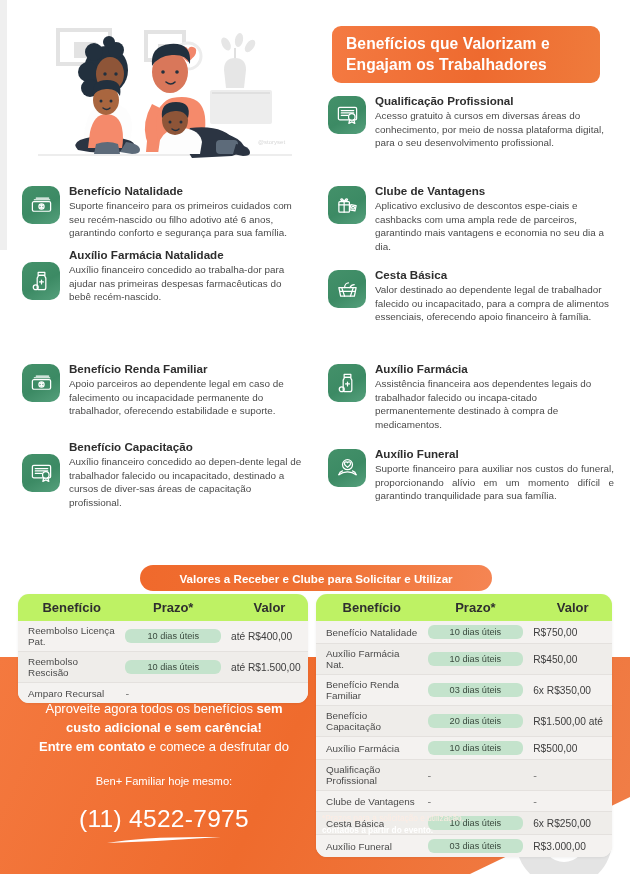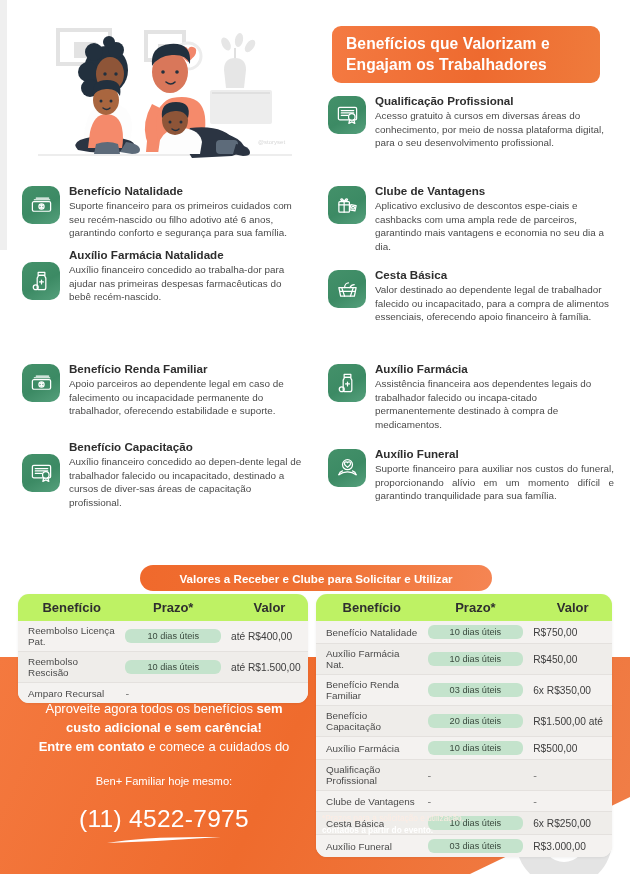--- a/index.html
+++ b/index.html
@@ -448,21 +448,21 @@
         <tr>
           <td>Auxílio Funeral</td>
           <td><span class="chip">03 dias úteis</span></td>
           <td><span class="valor">R$3.000,00</span></td>
         </tr>
       </tbody>
     </table>
   </div>
 
   <div class="cta">
-    <p><span>Aproveite agora todos os benefícios </span><b>sem</b><br><b>custo adicional e sem carência!</b><br><b>Entre em contato</b><span> e comece a cuidados do</span></p>
+    <p><span>Aproveite agora todos os benefícios </span><b>sem</b><br><b>custo adicional e sem carência!</b><br><b>Entre em contato</b><span> e comece a desfrutar do</span></p>
     <p class="sub">Ben+ Familiar hoje mesmo:</p>
     <div class="phone">(11) 4522-7975</div>
     <div class="swoosh">
       <svg viewBox="0 0 118 10" xmlns="http://www.w3.org/2000/svg">
         <path d="M2 8 Q40 1 116 2 Q60 6 2 8 Z" fill="#ffffff"></path>
       </svg>
     </div>
   </div>
 
   <div class="footnote">

